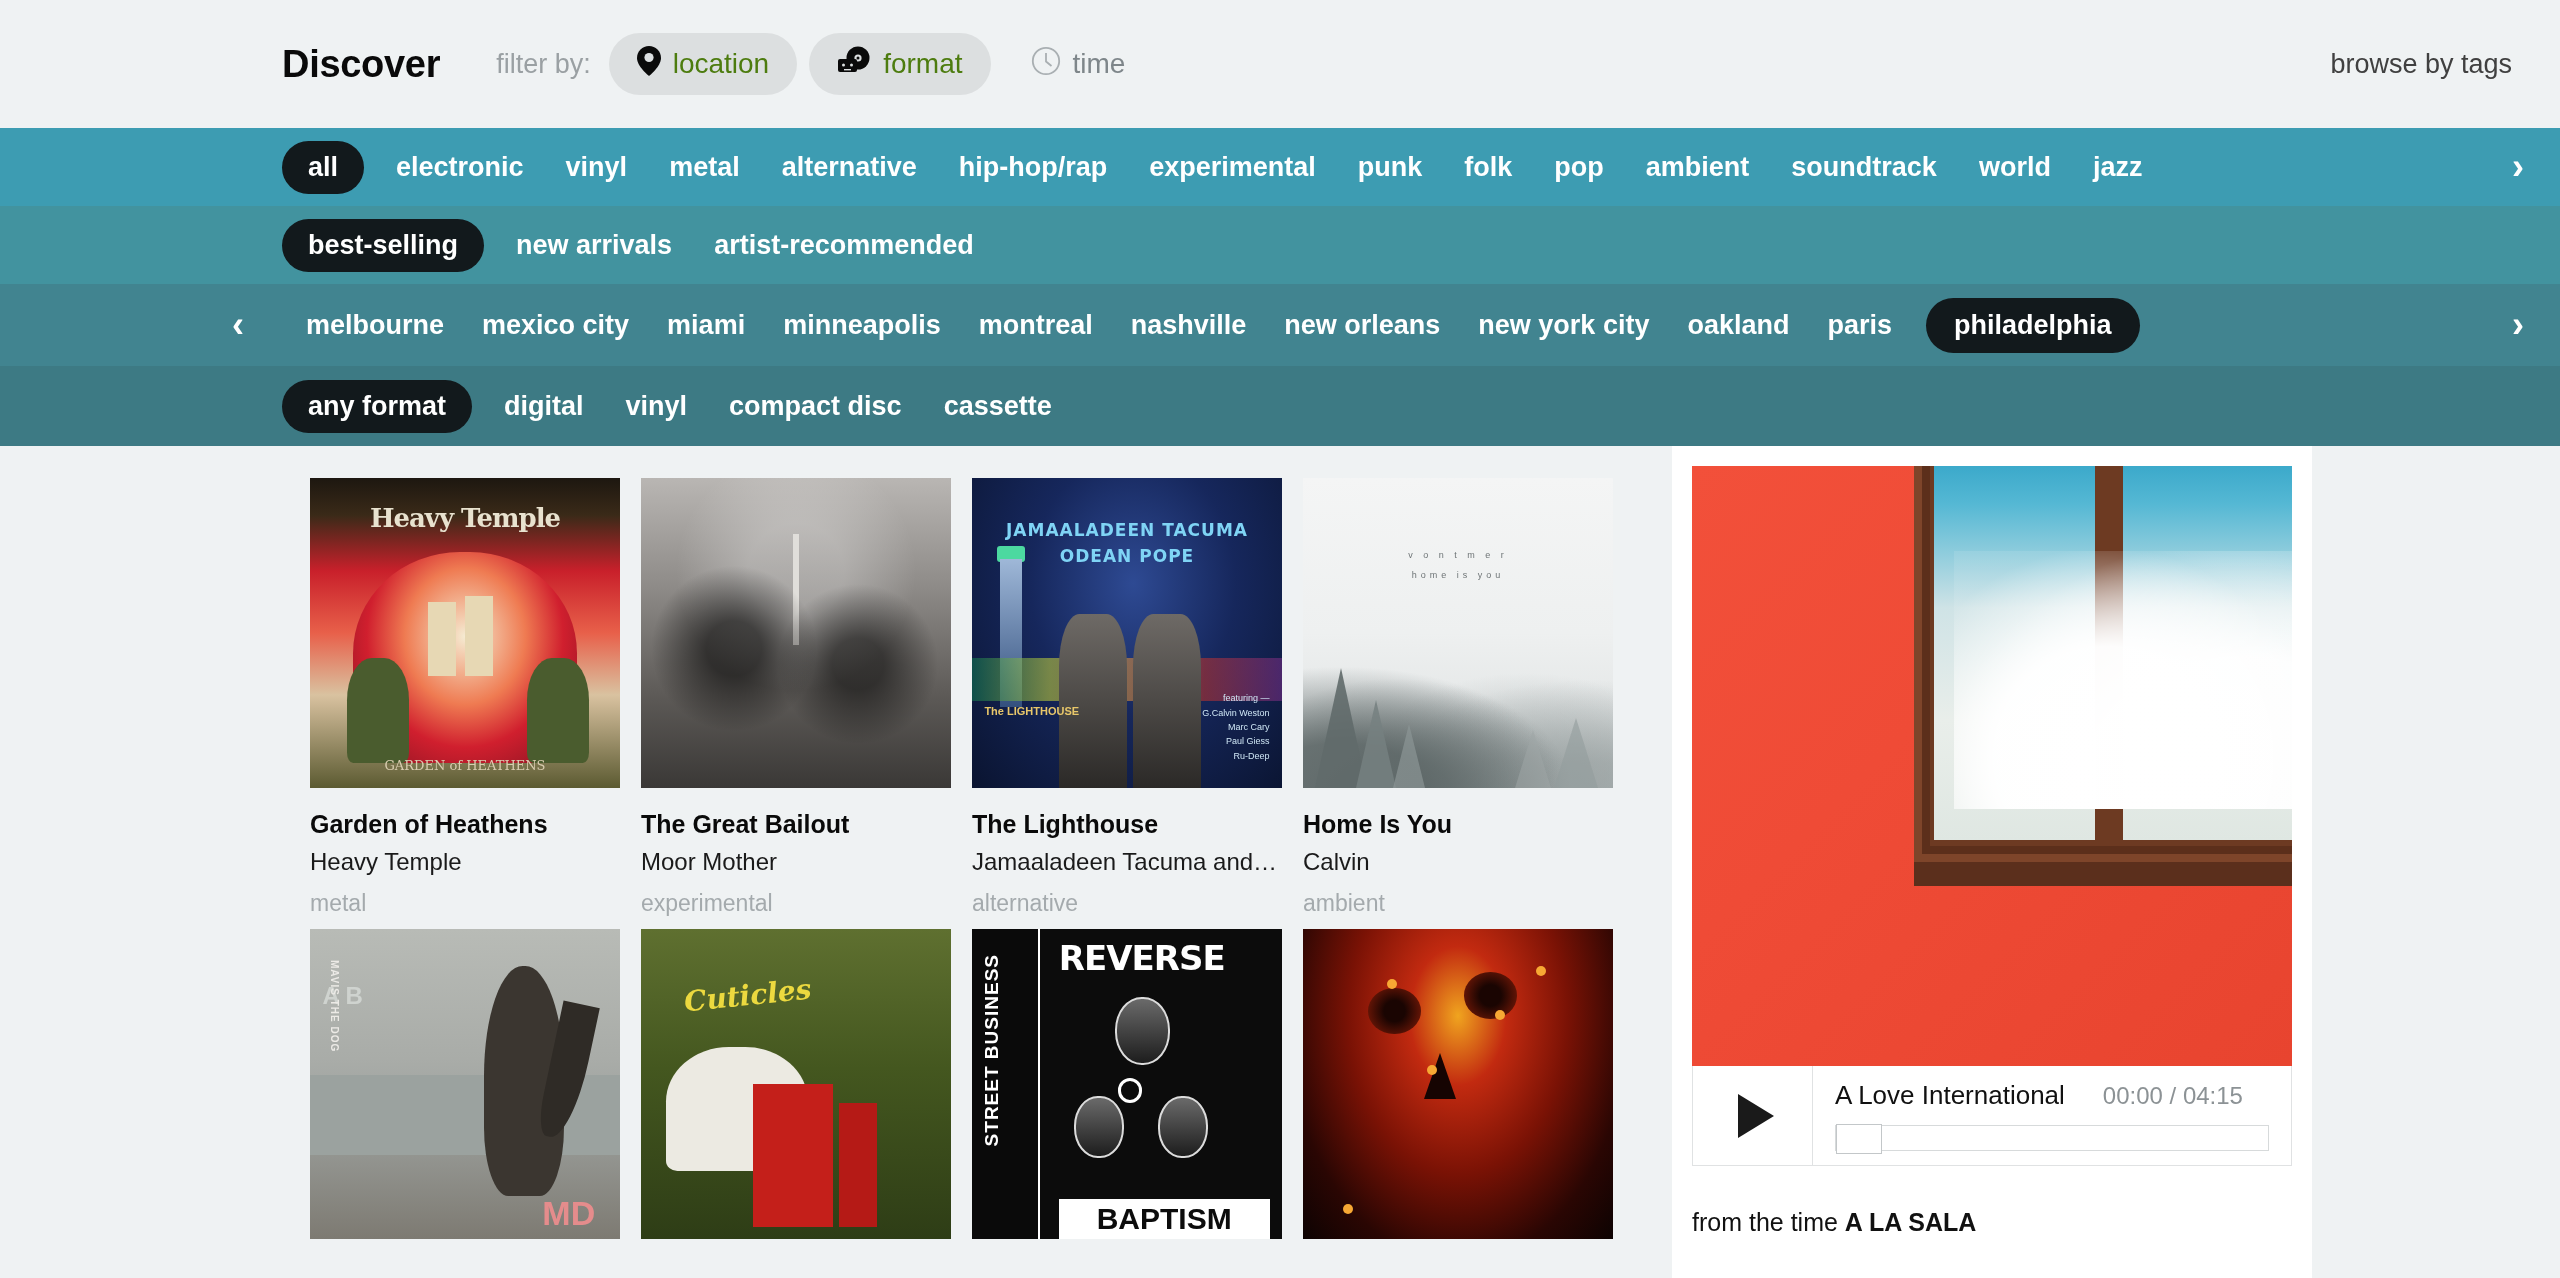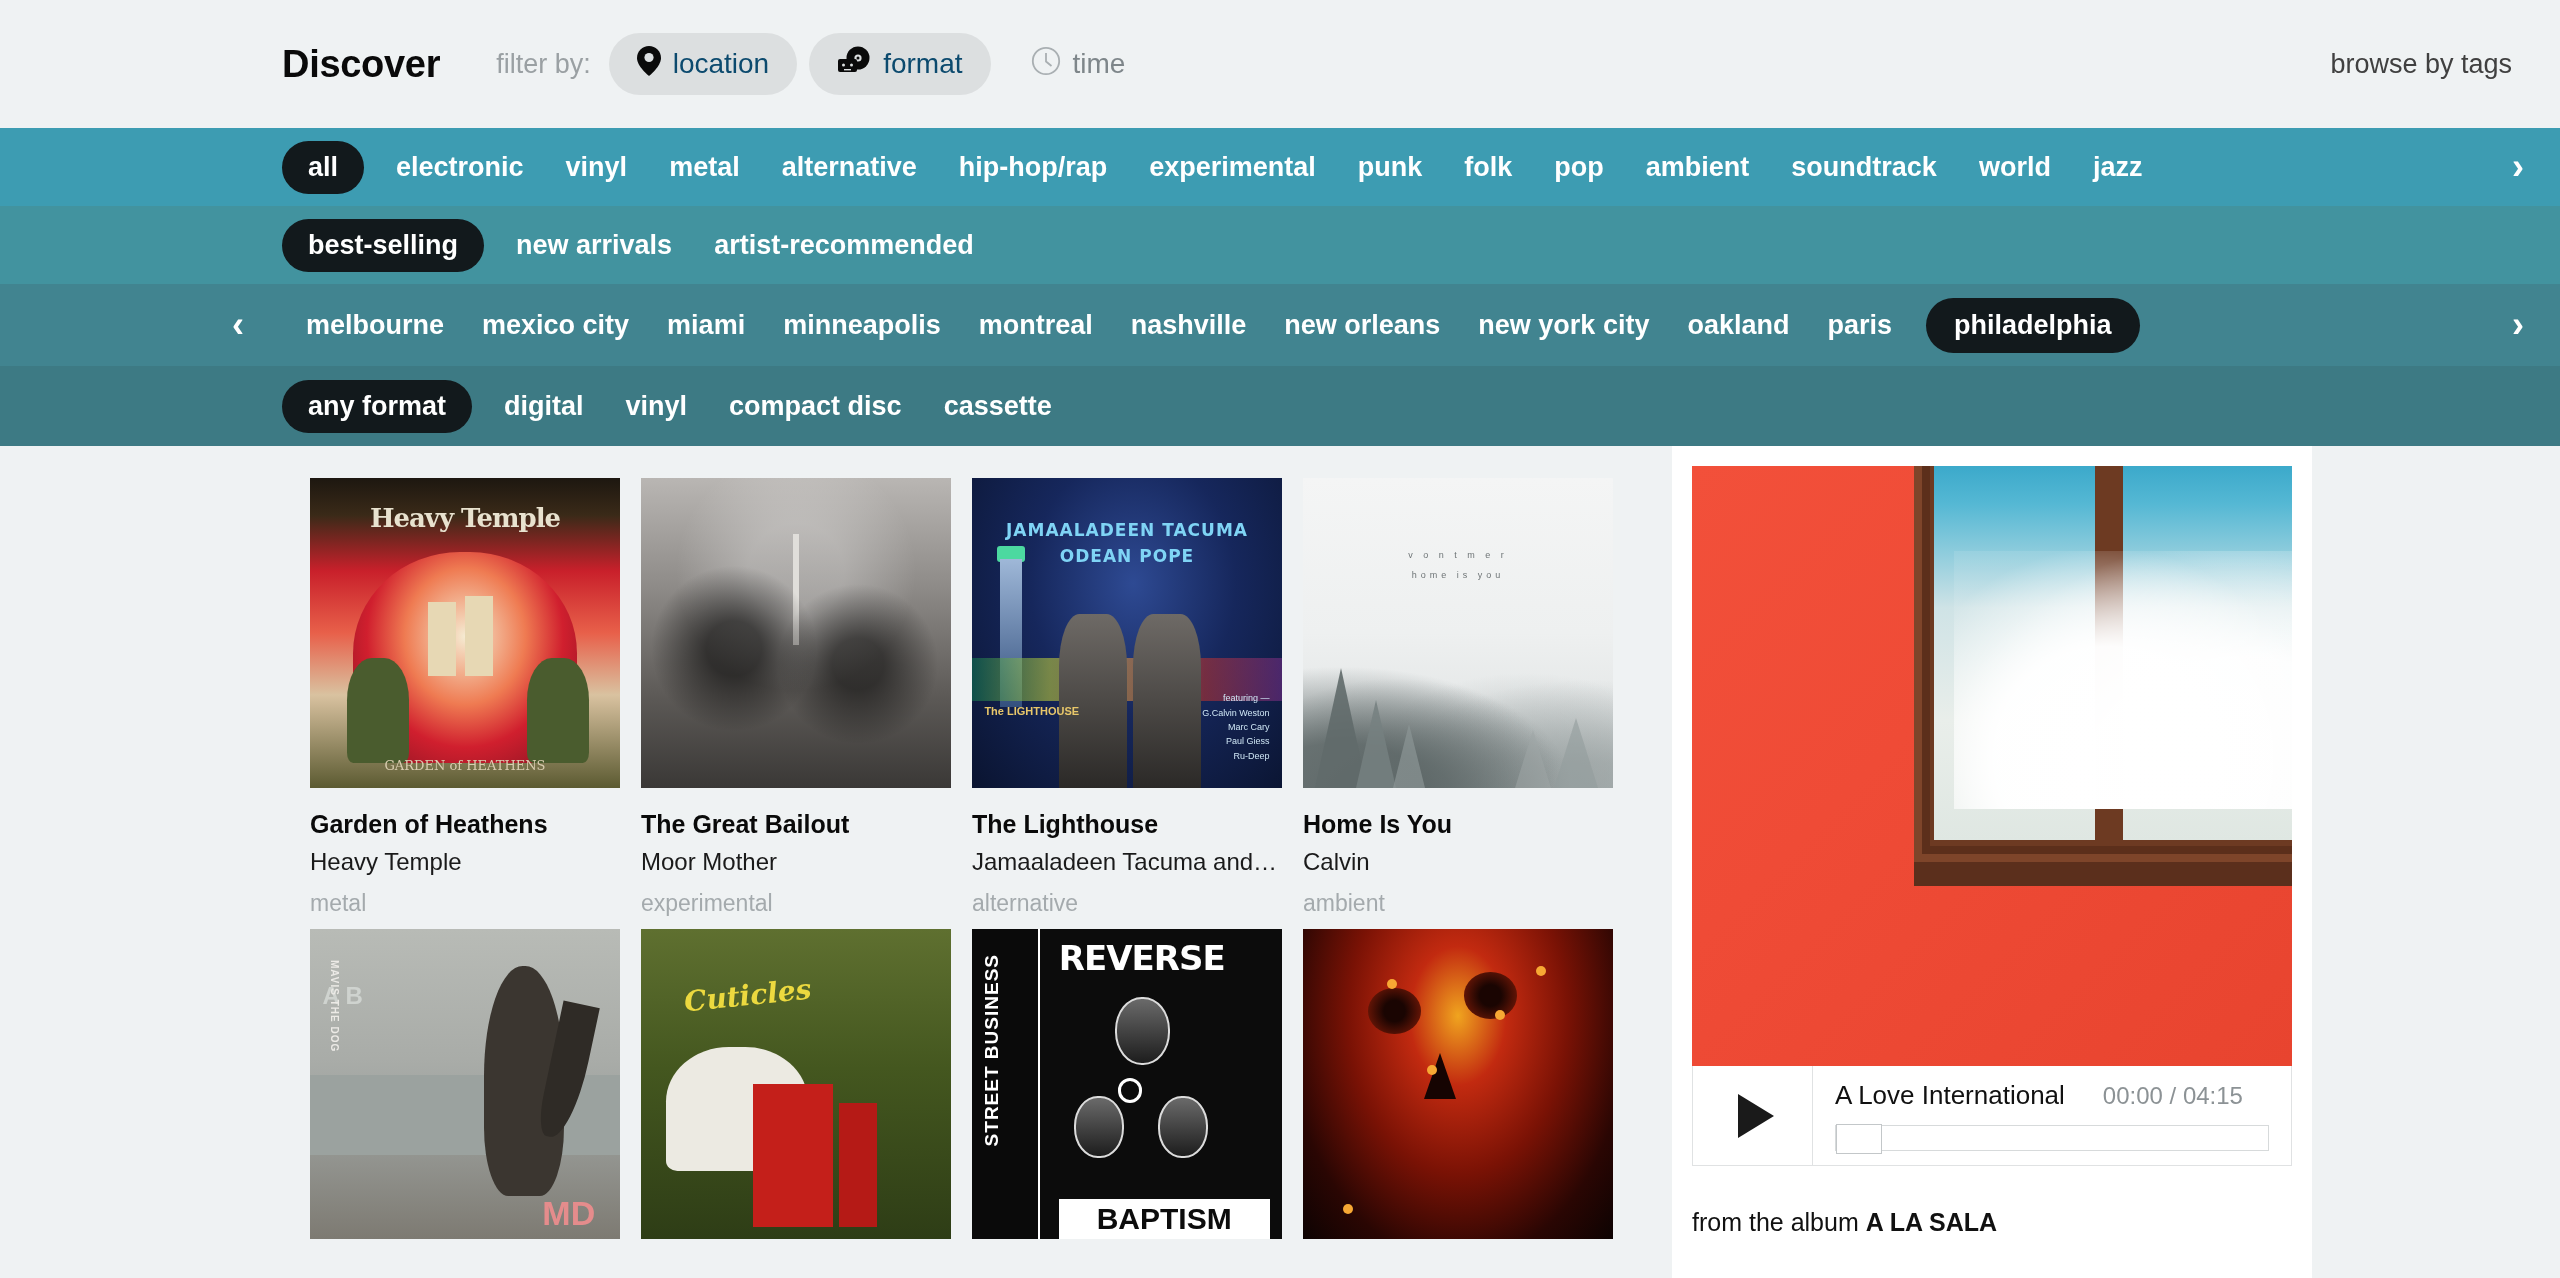--- a/index.html
+++ b/index.html
@@ -32,21 +32,21 @@
     margin-right: 18px;
   }
   .filter-pill {
     display: flex;
     align-items: center;
     gap: 12px;
     height: 62px;
     padding: 0 28px;
     border-radius: 32px;
     font-size: 28px;
-    color: #0c4a6e;
+    color: #4d7c0f;
     margin-right: 12px;
     cursor: pointer;
   }
   .filter-pill.active { background: #dcdfe0; }
   .filter-pill.inactive { background: transparent; color: #7e868a; }
   .browse-tags {
     margin-left: auto;
     font-size: 27px;
     color: #404040;
     cursor: pointer;
@@ -547,17 +547,17 @@
           <div class="track-name">A Love International</div>
           <div class="track-time">00:00 / 04:15</div>
         </div>
         <div class="scrub">
           <div class="scrub-thumb"></div>
         </div>
       </div>
     </div>
 
     <div class="from-album">
-      <span>from the album </span><b>A LA SALA</b>
+      <span>from the time </span><b>A LA SALA</b>
     </div>
   </div>
 
 </div>
 
 </body></html>

